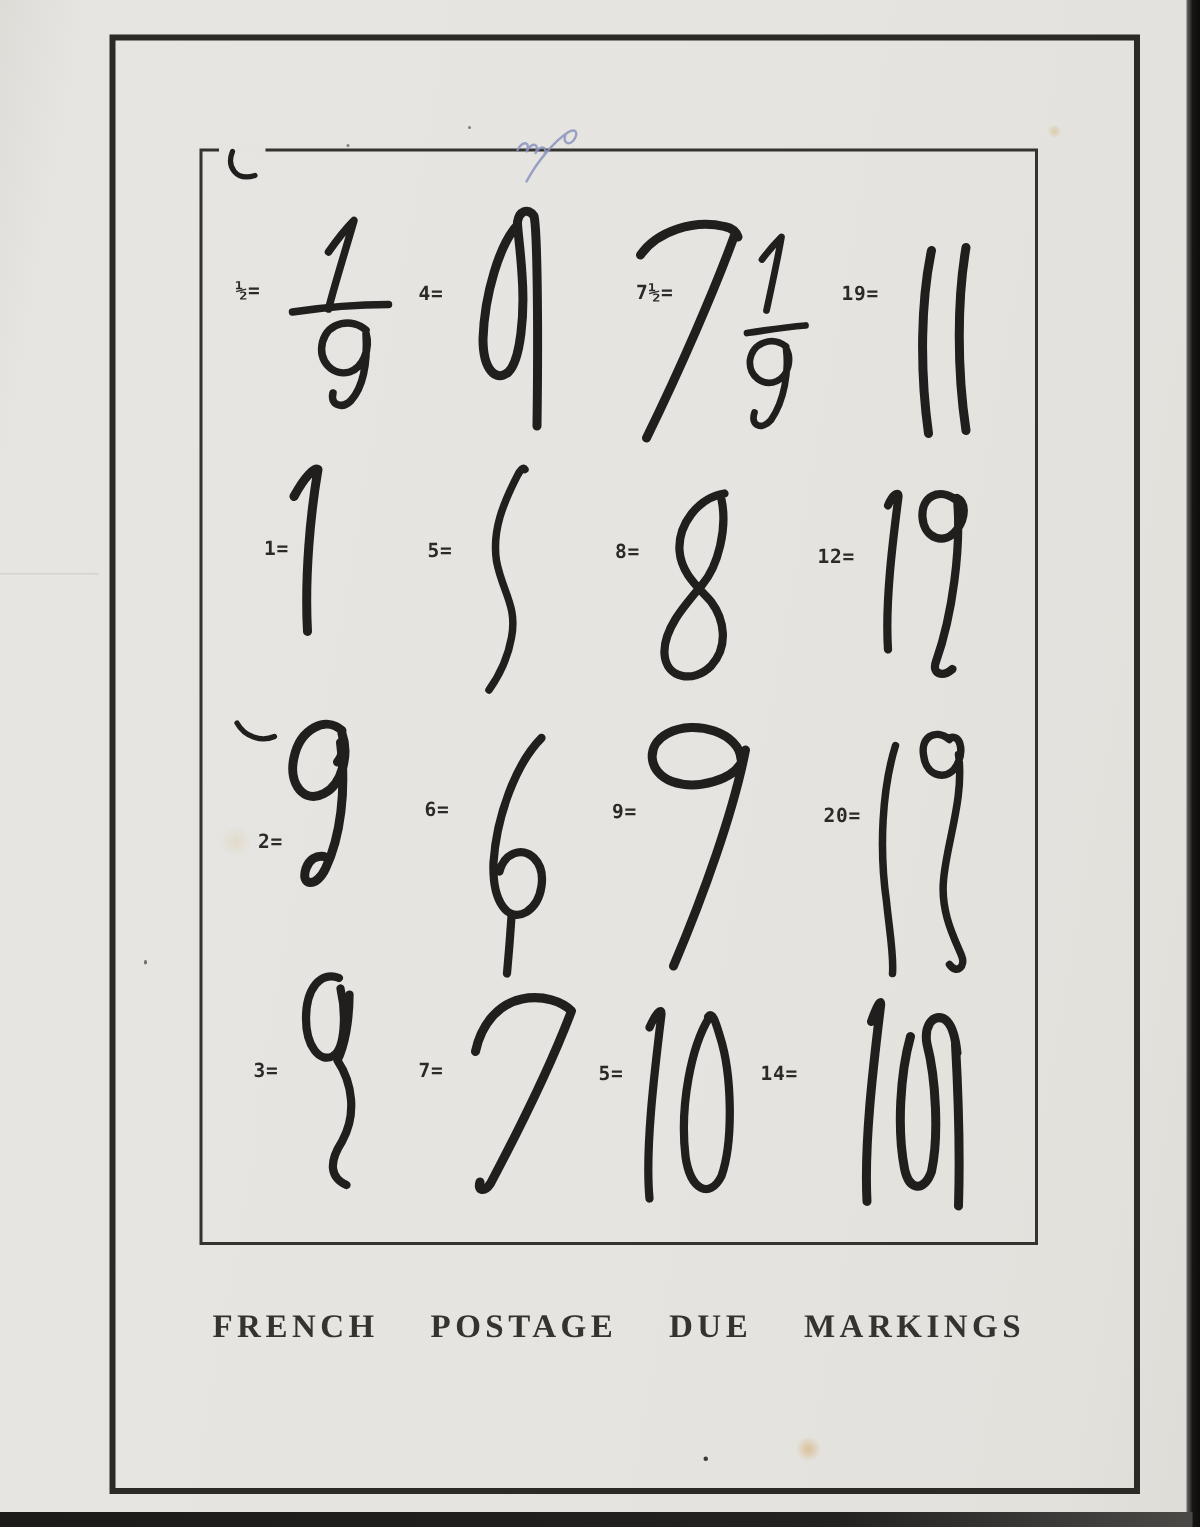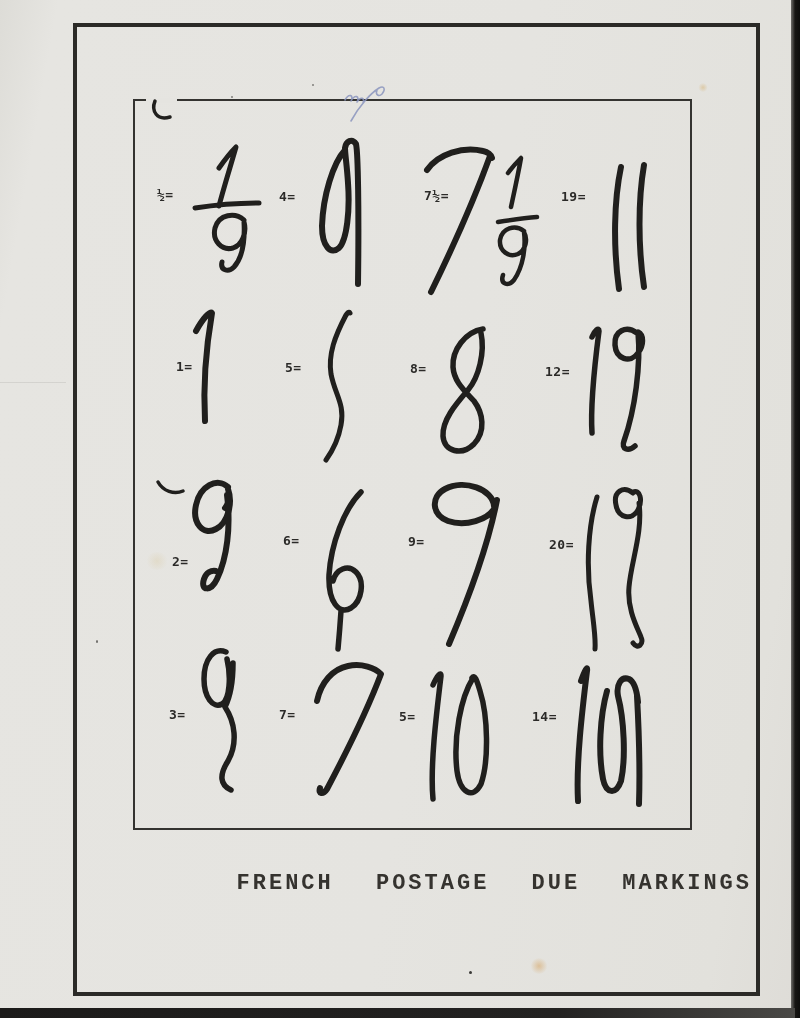--- a/index.html
+++ b/index.html
@@ -16,22 +16,22 @@
     border:4px solid #2b2a27;}
   .inner-box{position:absolute;left:133px;top:99px;width:555px;height:727px;
     border:2px solid #343330;}
   .gap-cover{position:absolute;left:146px;top:98px;width:31px;height:5px;background:#e5e4e0;}
   .tw-label{
     position:absolute;font-family:"DejaVu Sans Mono","Liberation Mono",monospace;
     font-weight:bold;font-size:13px;line-height:13px;letter-spacing:0.5px;color:#2b2a28;
     white-space:nowrap;
   }
   .caption{
-    position:absolute;left:73px;top:871px;width:679px;text-align:right;
-    font-family:Liberation Mono, monospace;font-weight:600;
+    position:absolute;left:73px;top:871px;width:679px;text-align:center;
+    font-family:Liberation Serif, serif;font-weight:600;
     font-size:22px;letter-spacing:3px;word-spacing:26px;color:#35332f;
   }
   .marks-svg{position:absolute;left:0;top:0;width:800px;height:1018px;}
   .stain{position:absolute;border-radius:50%;}
   .speck{position:absolute;border-radius:50%;background:#3a3936;}
   .crease{position:absolute;left:0;top:382px;width:66px;height:1px;background:rgba(60,58,52,0.10);}
 </style>
 </head>
 <body>
 
@@ -51,21 +51,21 @@
   <span class="tw-label" style="left:285px;top:361px">5=</span>
   <span class="tw-label" style="left:410px;top:362px">8=</span>
   <span class="tw-label" style="left:545px;top:365px">12=</span>
   <span class="tw-label" style="left:172px;top:555px">2=</span>
   <span class="tw-label" style="left:283px;top:534px">6=</span>
   <span class="tw-label" style="left:408px;top:535px">9=</span>
   <span class="tw-label" style="left:549px;top:538px">20=</span>
   <span class="tw-label" style="left:169px;top:708px">3=</span>
   <span class="tw-label" style="left:279px;top:708px">7=</span>
   <span class="tw-label" style="left:399px;top:710px">5=</span>
-  <span class="tw-label" style="left:532px;top:710px">14=</span>
+  <span class="tw-label" style="left:507px;top:710px">14=</span>
 
   <svg id="marks-svg" class="marks-svg" viewBox="0 0 800 1018">
       <path d="M219,168 C226,158 233,150 236,147 C230,168 223,190 219,206" fill="none" stroke="#201f1d" stroke-width="5" stroke-linecap="round" stroke-linejoin="round"></path>
       <path d="M195,208 C215,205 240,203 259,203" fill="none" stroke="#201f1d" stroke-width="5" stroke-linecap="round" stroke-linejoin="round"></path>
       <path d="M244,220 C235,212 219,214 215,228 C212,241 222,251 233,248 C242,245 247,233 244,222 C245,240 243,257 234,267 C228,273 220,270 222,262" fill="none" stroke="#201f1d" stroke-width="5" stroke-linecap="round" stroke-linejoin="round"></path>
       <path d="M345,150 C333,163 323,196 322,226 C322,247 331,255 339,248 C347,240 350,210 348,183 C347,166 345,154 345,148 C346,141 352,138 356,144 C358,152 359,210 358,284" fill="none" stroke="#201f1d" stroke-width="6" stroke-linecap="round" stroke-linejoin="round"></path>
       <path d="M427,170 C438,154 463,146 483,151 C488,152 491,155 492,158 M490,156 C477,192 453,247 431,292" fill="none" stroke="#201f1d" stroke-width="6" stroke-linecap="round" stroke-linejoin="round"></path>
       <path d="M508,173 C514,165 519,160 521,158 C518,175 514,193 511,207" fill="none" stroke="#201f1d" stroke-width="4.5" stroke-linecap="round" stroke-linejoin="round"></path>
       <path d="M498,222 C511,220 525,218 537,217" fill="none" stroke="#201f1d" stroke-width="4.5" stroke-linecap="round" stroke-linejoin="round"></path>
       <path d="M524,231 C515,224 502,228 500,240 C499,251 509,258 518,254 C526,250 528,239 524,232 C526,248 523,267 514,280 C508,287 500,284 503,275" fill="none" stroke="#201f1d" stroke-width="4.5" stroke-linecap="round" stroke-linejoin="round"></path>

